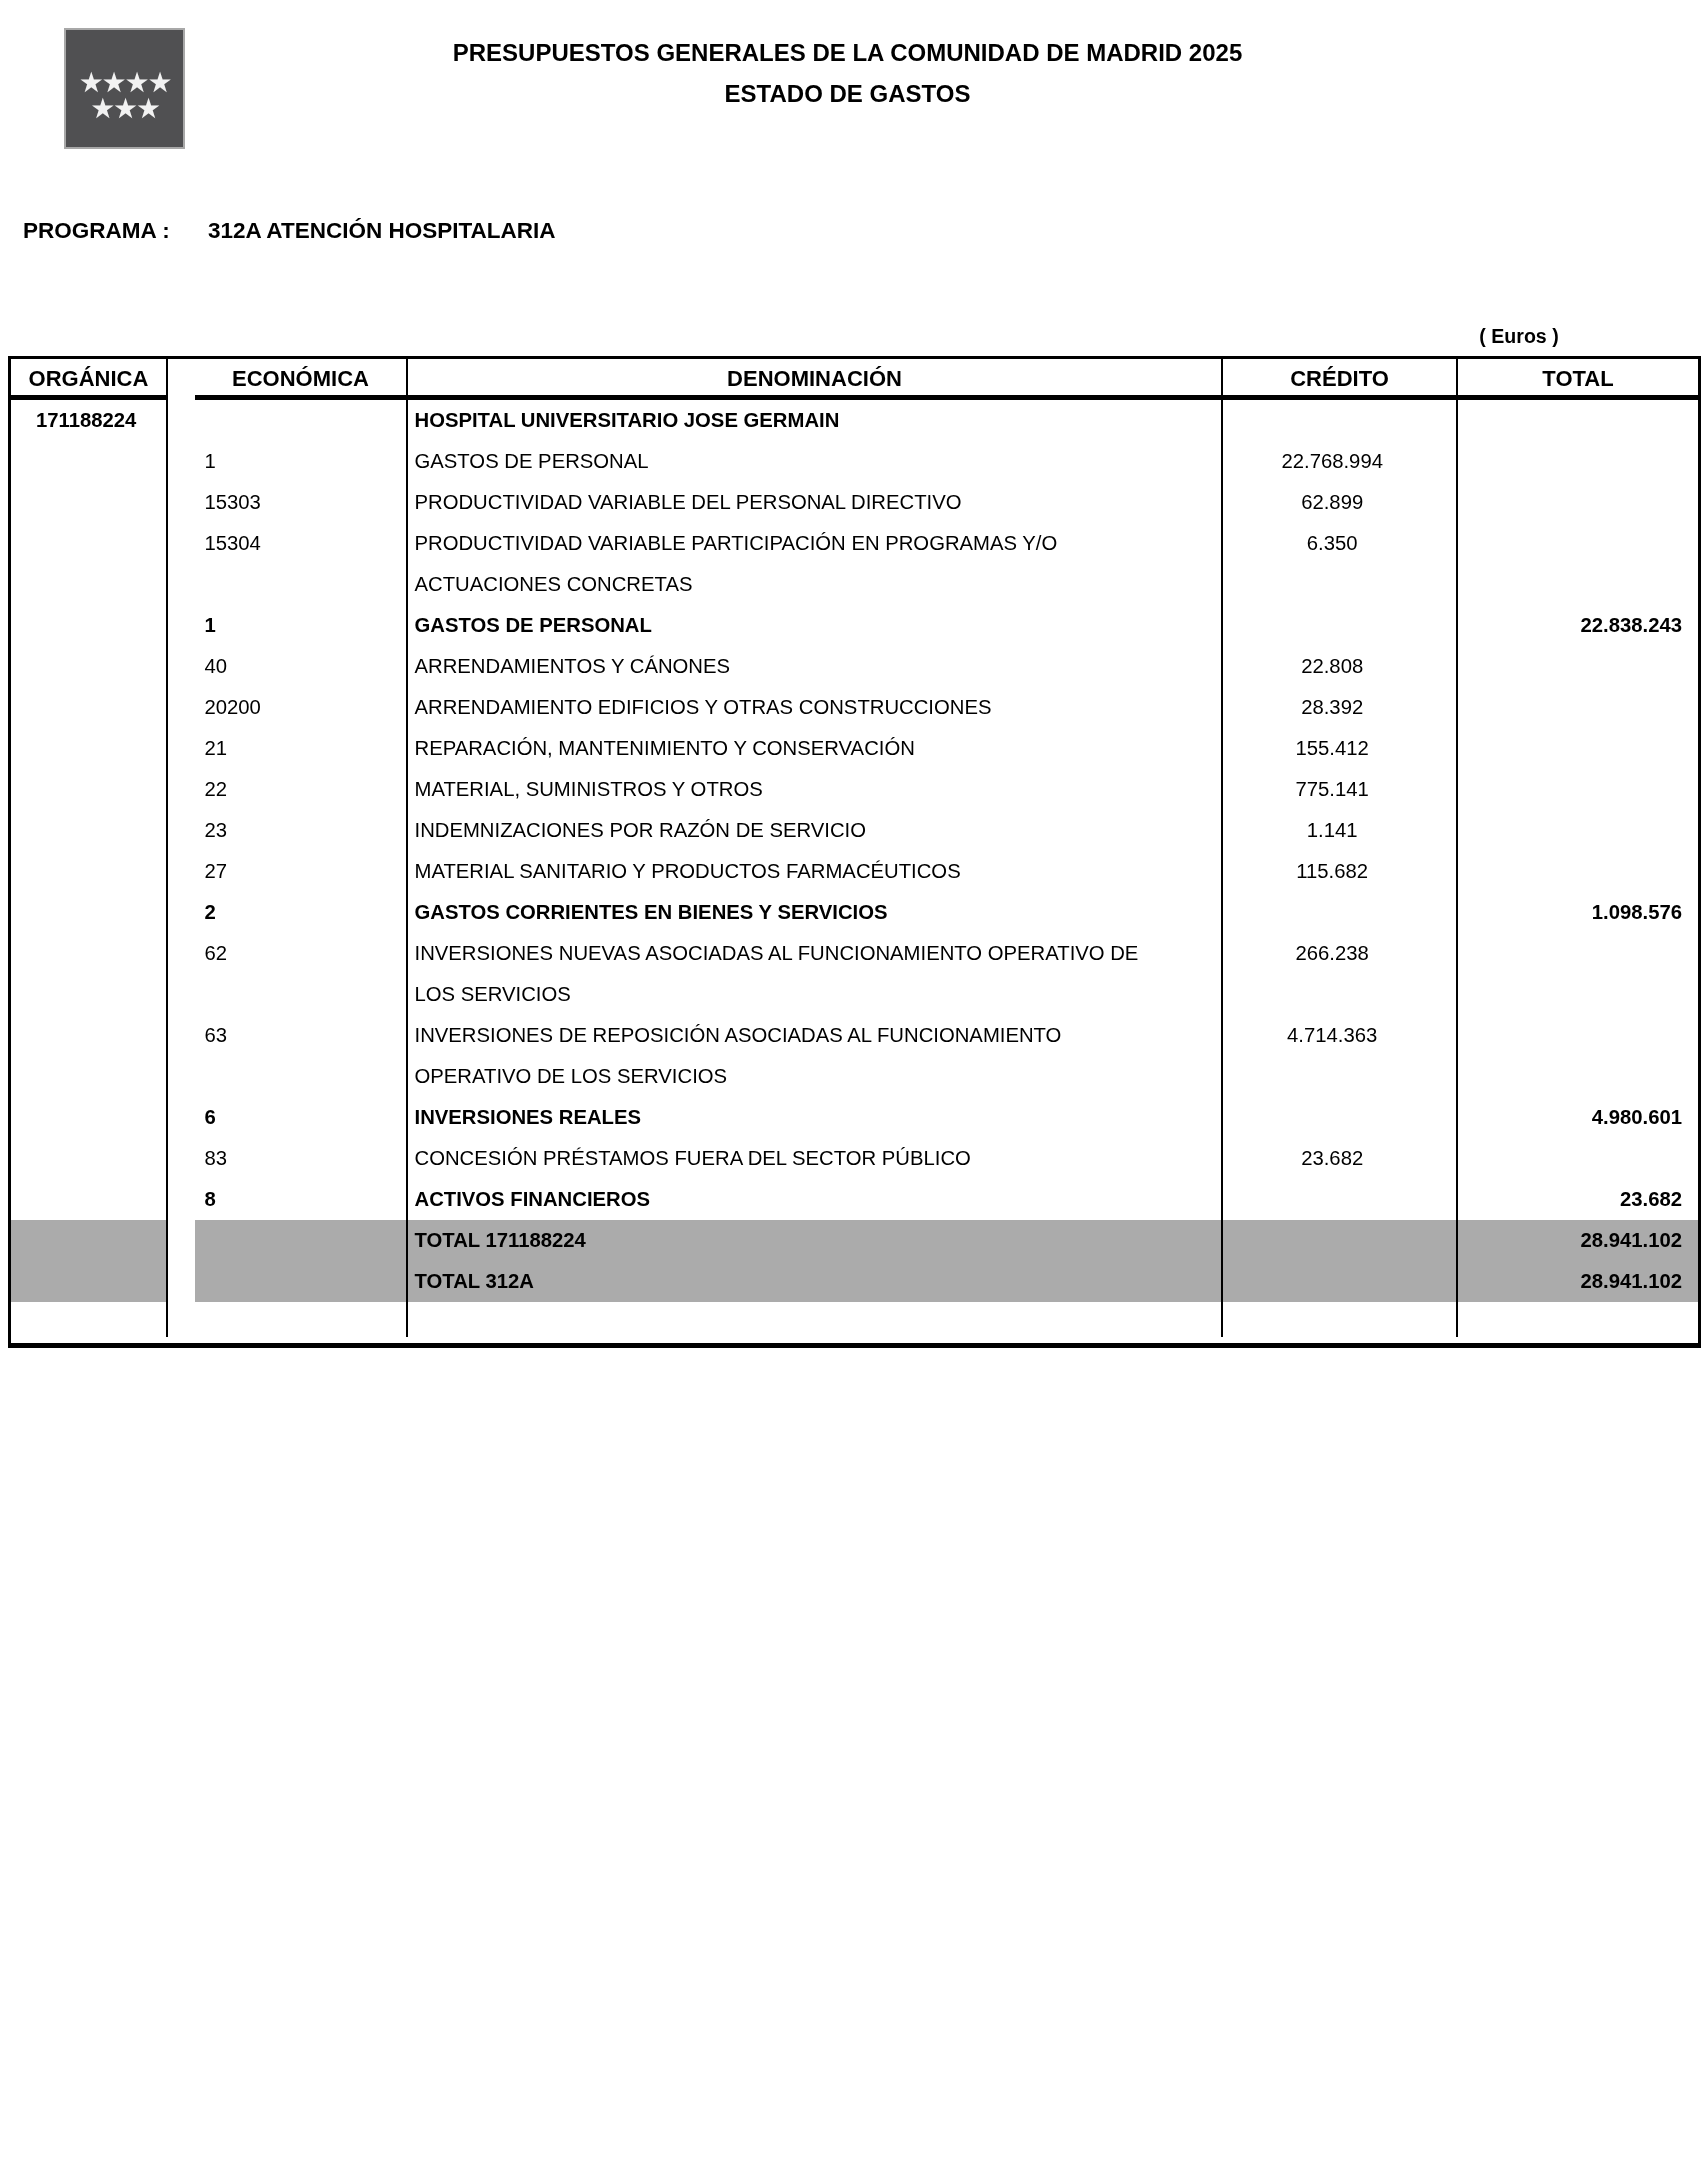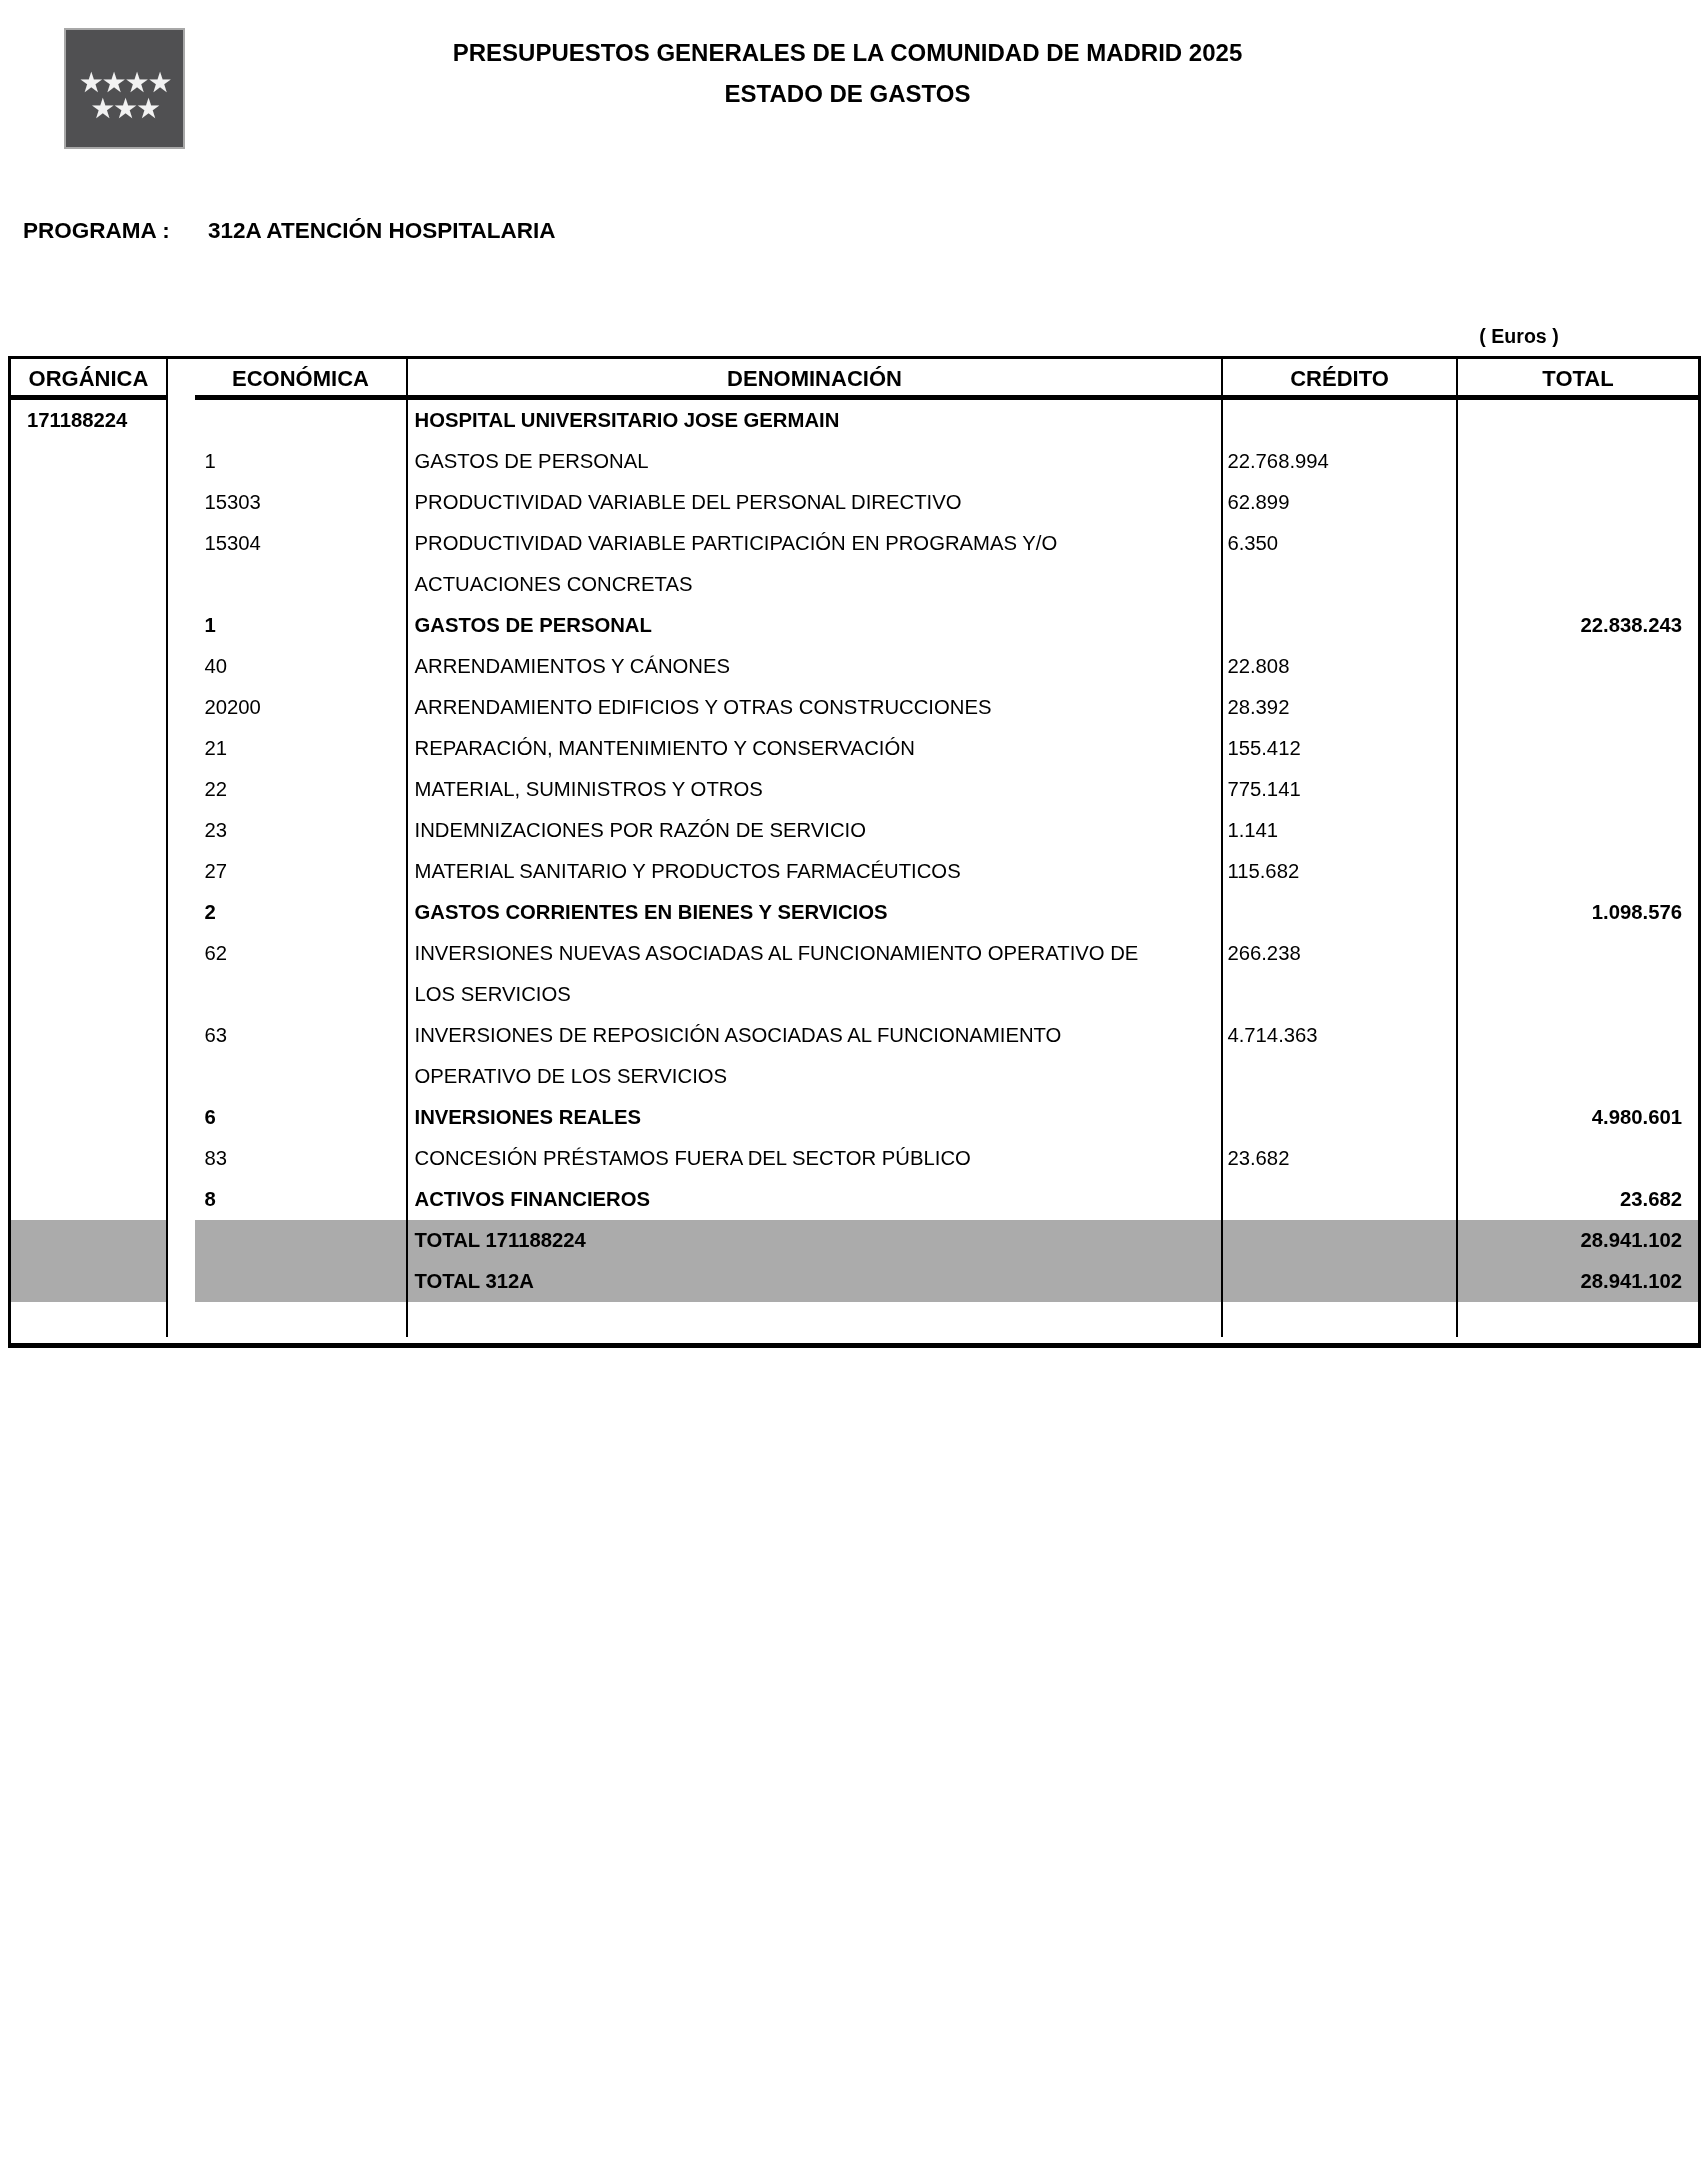--- a/index.html
+++ b/index.html
@@ -79,24 +79,24 @@
     line-height: 41px;
   }
   .trow { display: contents; }
   .cell {
     border-right: 2.2px solid #000;
     padding: 0 4.4px;
     white-space: pre-line;
     overflow: hidden;
   }
   .cell.c-total { border-right: none; }
-  .cell.c-org   { padding-left: 16px; }
+  .cell.c-org   { padding-left: 25px; }
   .cell.c-econ  { padding-left: 9.4px; margin-left: 27px; }
   .cell.c-denom { padding-left: 6.5px; }
-  .cell.c-cred  { text-align: left; padding-right: 19px; }
+  .cell.c-cred  { text-align: center; padding-right: 19px; }
   .cell.c-total { text-align: right; padding-right: 16px; }
 
   .thead .cell {
     height: 41px;
     line-height: 39px;
     border-bottom: 5.1px solid #000;
     font-weight: bold;
     font-size: 22px;
     text-align: center;
     padding: 0;

